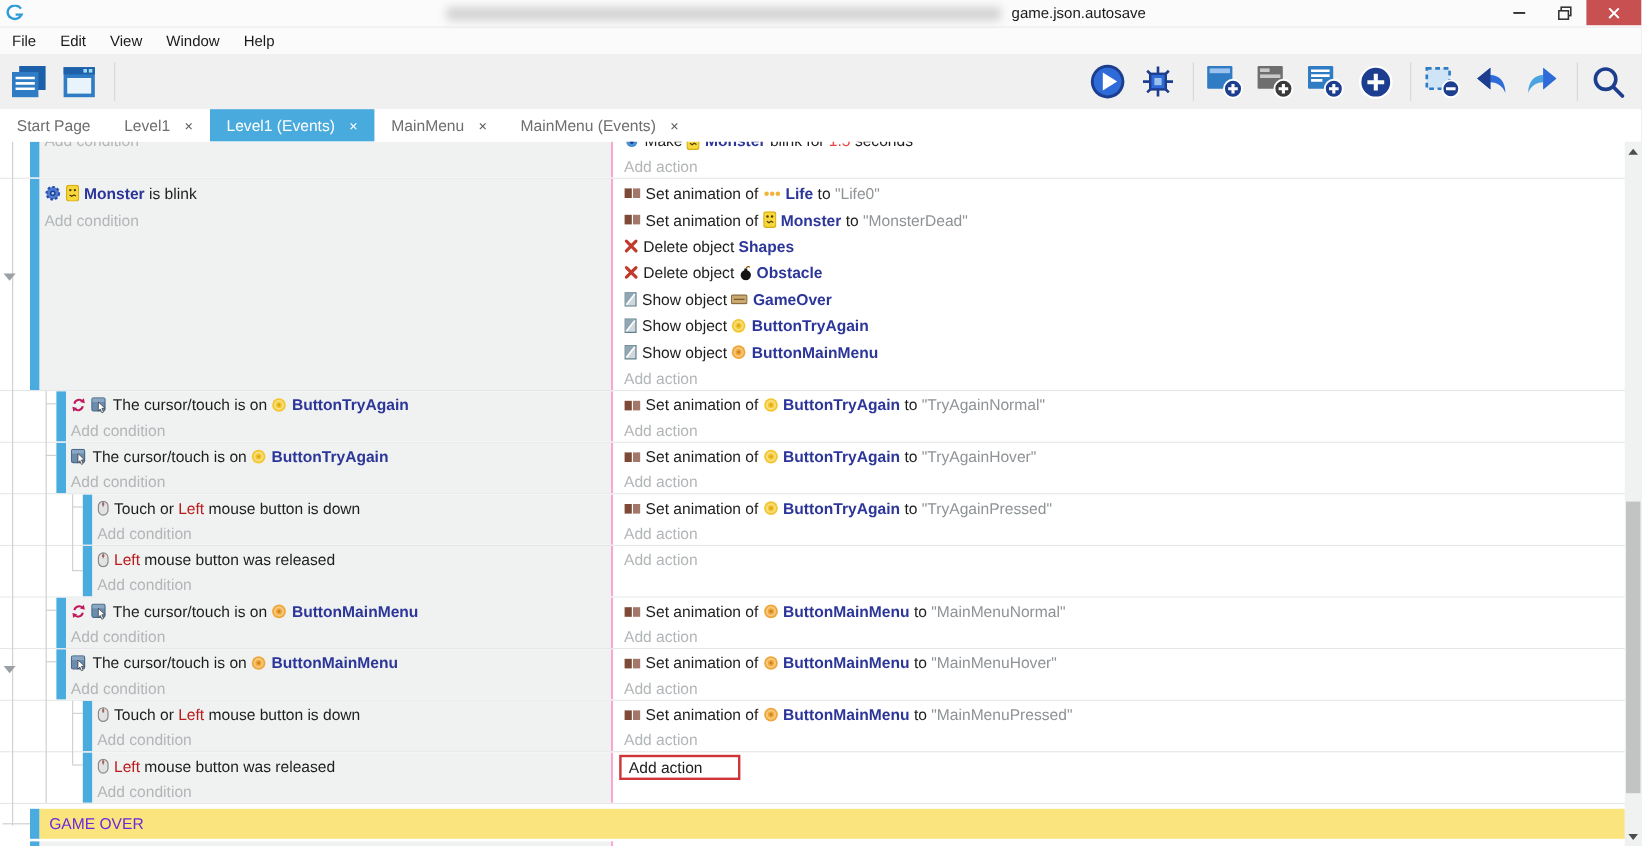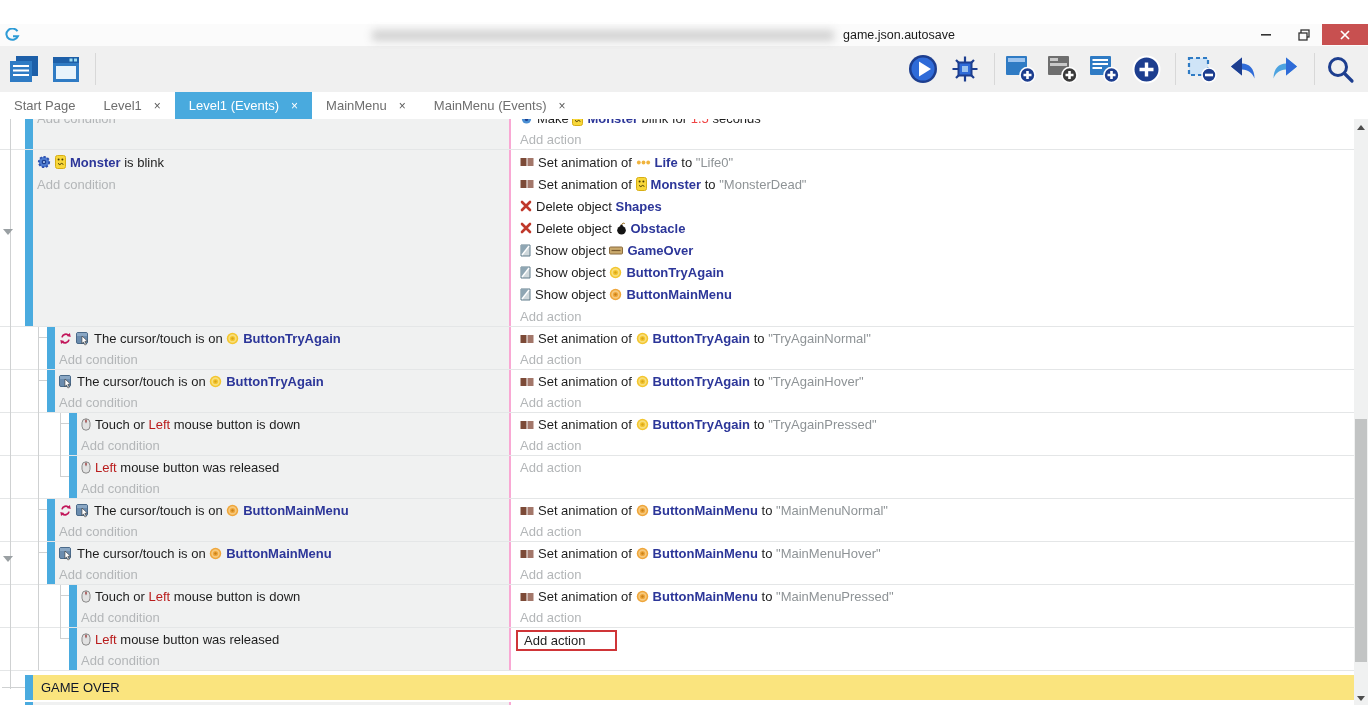--- a/index.html
+++ b/index.html
@@ -1,19 +1,19 @@
 <!DOCTYPE html>
 <html><head>
 <meta charset="utf-8">
 <style>
   html,body{margin:0;padding:0;background:#dcdcdc;}
   .app{position:relative;width:1368px;height:705px;background:#fff;overflow:hidden;
        font-family:"Liberation Sans",sans-serif;-webkit-font-smoothing:antialiased;}
   
-  .titlebar{position:relative;height:22px;background:#fbfbfb;display:flex;align-items:center;margin-top:24px;}
+  .titlebar{position:relative;height:22px;background:#fbfbfb;display:flex;align-items:center;}
   .logo{margin-left:4px;display:flex;align-items:center;}
   .blur-strip{position:absolute;left:372px;top:6px;width:462px;height:11px;background:#9f9f9f;
               filter:blur(4px);opacity:.45;border-radius:2px;}
   .win-title{position:absolute;left:843px;top:4px;font-size:12.5px;color:#1a1a1a;}
   .win-controls{position:absolute;right:0;top:0;height:21px;display:flex;}
   .wc{width:37px;height:21px;display:flex;align-items:center;justify-content:center;}
   .wc.close{width:46px;background:#c85050;}
   
   .menubar{height:22px;background:#fbfbfb;border-top:1px solid #e9e9e9;display:flex;align-items:center;
            font-size:12.5px;color:#1a1a1a;}
@@ -43,21 +43,21 @@
   .ph{color:#b3b6b8;}
   .seg-object{color:#2c3699;font-weight:bold;}
   .seg-string{color:#8e9396;}
   .seg-param{color:#b91c1c;}
   .seg-number{color:#ef4444;}
   .icn{display:inline-flex;align-items:center;margin-right:4px;flex:none;}
   .hl-box{display:inline-flex;align-items:center;border:2px solid #cf3538;color:#1e1e1e;
           padding:1px 30px 1px 6px;margin-top:1px;font-size:13px;}
   .comment-row{display:flex;}
   .comment-body{flex:1;background:#fae47e;display:flex;align-items:center;padding-left:8px;
-                font-size:13px;color:#0f172a;}
+                font-size:13px;color:#6d28d9;}
   .spacer-row{background:#fff;}
   .guide{position:absolute;background:#cfd1d2;z-index:3;}
   .arrowd{position:absolute;width:0;height:0;border-left:5px solid transparent;
           border-right:5px solid transparent;border-top:6px solid #9aa0a3;z-index:3;}
   .vscroll{position:absolute;top:0;right:0;bottom:0;width:14px;background:#f0f1f1;z-index:5;}
   .thumb{position:absolute;left:1px;right:1px;top:300px;height:243px;background:#c2c4c4;}
   .sarrow{position:absolute;left:3px;width:0;height:0;border-left:4px solid transparent;
           border-right:4px solid transparent;}
   .sarrow.up{top:6px;border-bottom:5px solid #4d4d4d;}
   .sarrow.down{bottom:6px;border-top:5px solid #4d4d4d;}
@@ -88,20 +88,27 @@
           </svg>
       </div>
       <div class="wc close">
         <svg width="10" height="10">
             <path d="M1 1 L9 9 M9 1 L1 9" stroke="#fff" stroke-width="1.7"></path>
           </svg>
       </div>
     </div>
   </div>
 
+  <div class="menubar" id="menubar">
+      <div class="menu-item">File</div>
+      <div class="menu-item">Edit</div>
+      <div class="menu-item">View</div>
+      <div class="menu-item">Window</div>
+      <div class="menu-item">Help</div>
+    </div>
 
   <div class="toolbar" id="toolbar">
       <div class="tbtn">
         <span class="icn">
           <svg width="32" height="29" viewBox="0 0 32 29">
             <rect x="8" y="1" width="22" height="20" fill="#1d5fa8"></rect>
             <rect x="2" y="6" width="22" height="21" fill="#2f7bc4"></rect>
             <path d="M5 11 H21 M5 15.5 H21 M5 20 H21" stroke="#fff" stroke-width="2.2"></path>
           </svg>
         </span>

